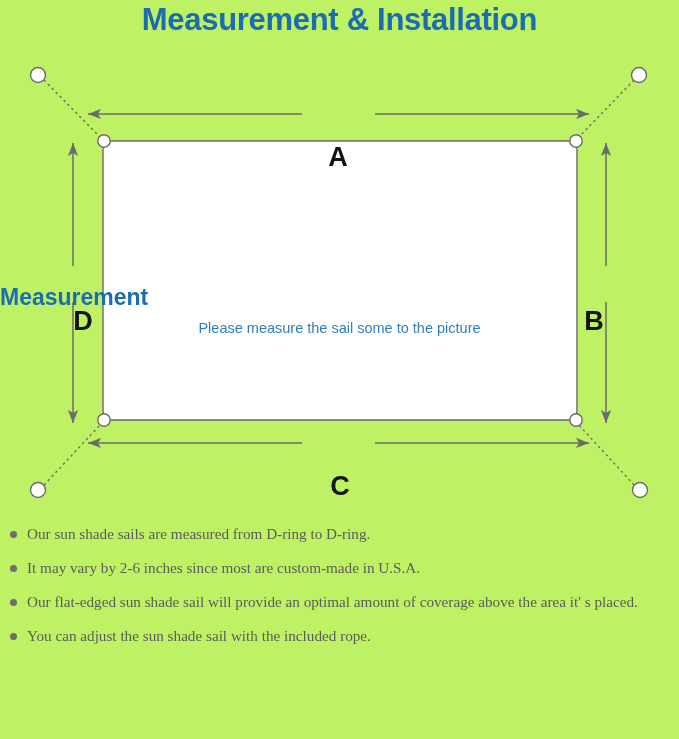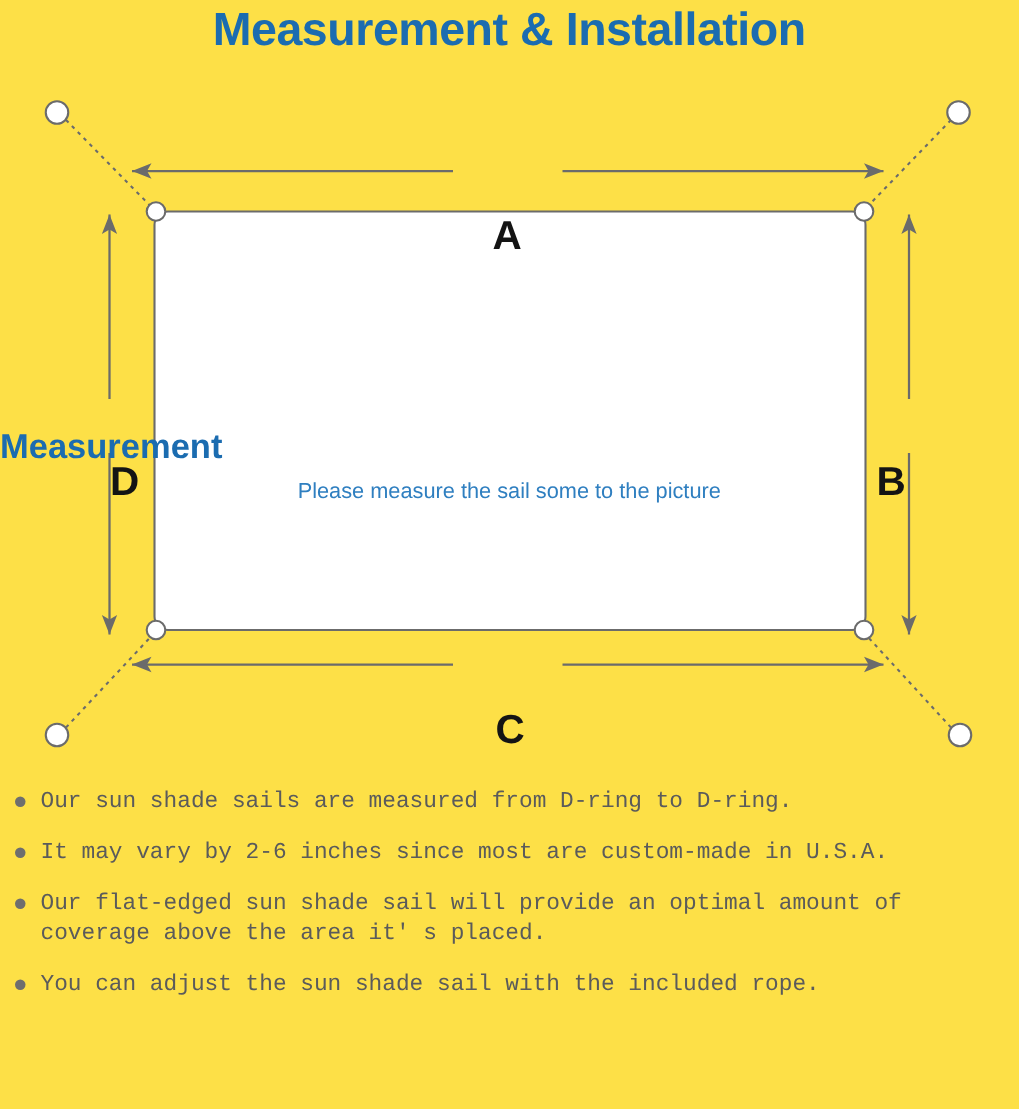--- a/index.html
+++ b/index.html
@@ -12,21 +12,21 @@
     height: 739px;
     font-family: "Liberation Sans", sans-serif;
     position: relative;
     overflow: hidden;
   }
 
   #page {
     position: relative;
     width: 679px;
     height: 739px;
-    background: #fde047;
+    background: #bef264;
   }
 
   
   .title {
     position: absolute;
     left: 0;
     top: 0;
     width: 679px;
     height: 44px;
     line-height: 40px;
@@ -98,21 +98,21 @@
     top: 524px;
     width: 679px;
     padding: 0;
     margin: 0;
     list-style: none;
   }
   .note {
     position: relative;
     padding-left: 27px;
     margin: 0 0 14px 0;
-    font-family: Liberation Mono, monospace;
+    font-family: Liberation Serif, serif;
     font-size: 15.2px;
     line-height: 20px;
     color: #5b5b5b;
     padding-right: 6px;
   }
   .note:last-child { margin-bottom: 0; }
   .note .bullet {
     position: absolute;
     left: 10px;
     top: 7px;

